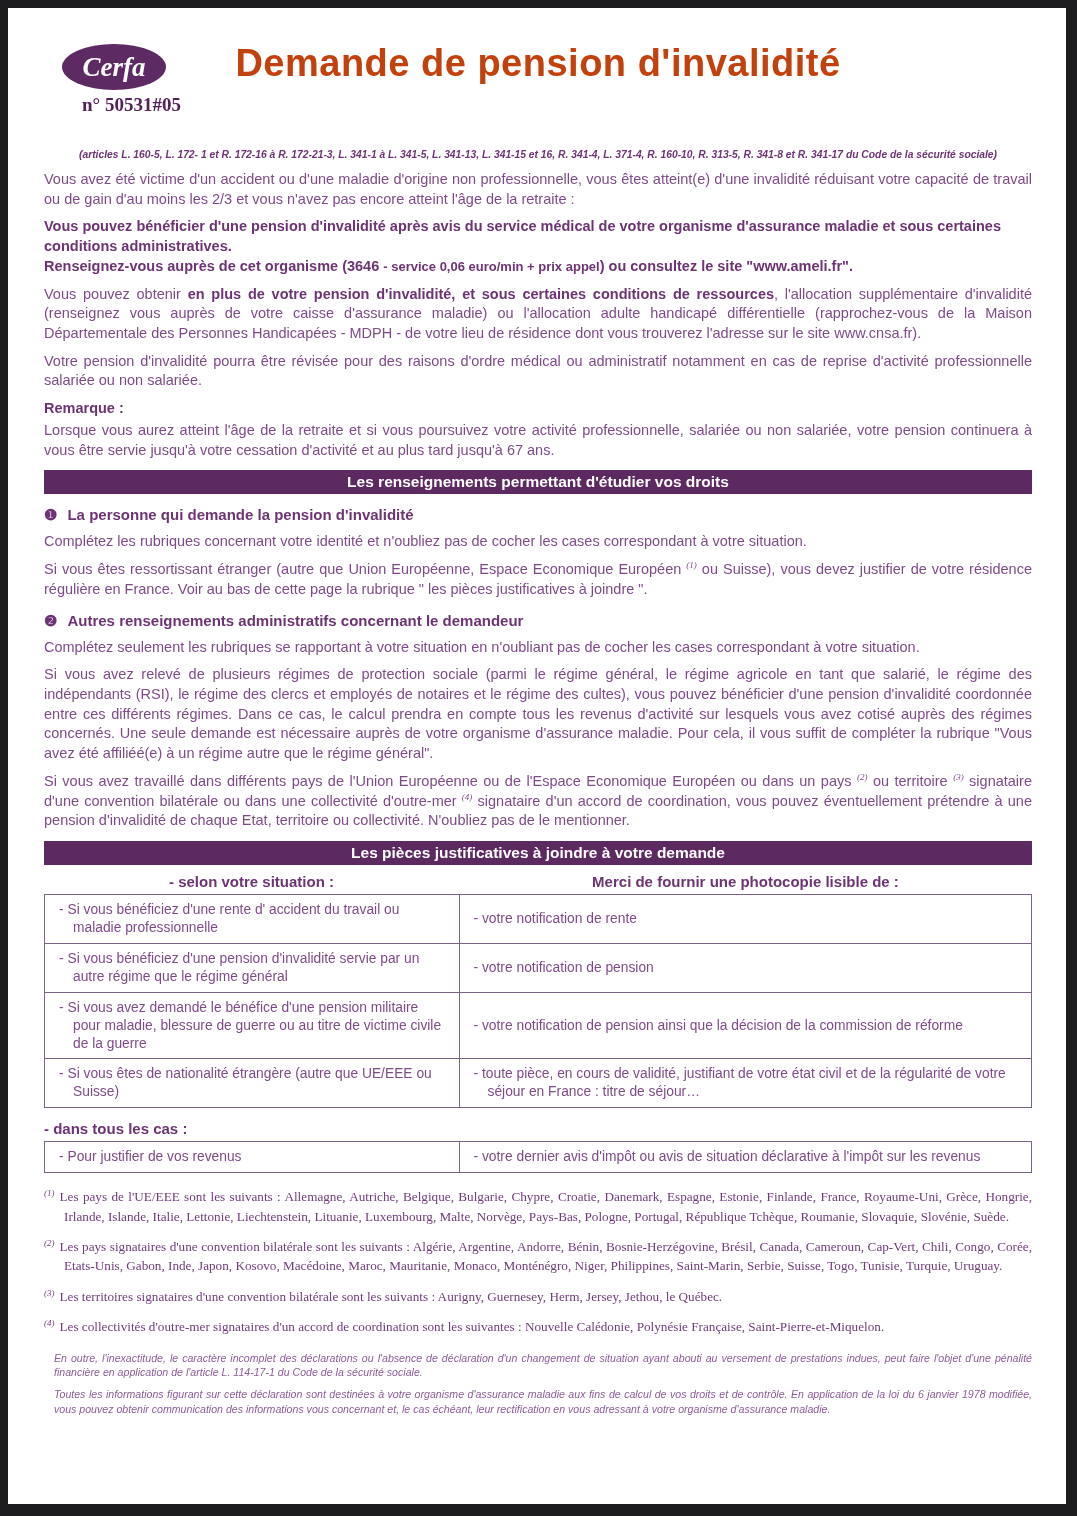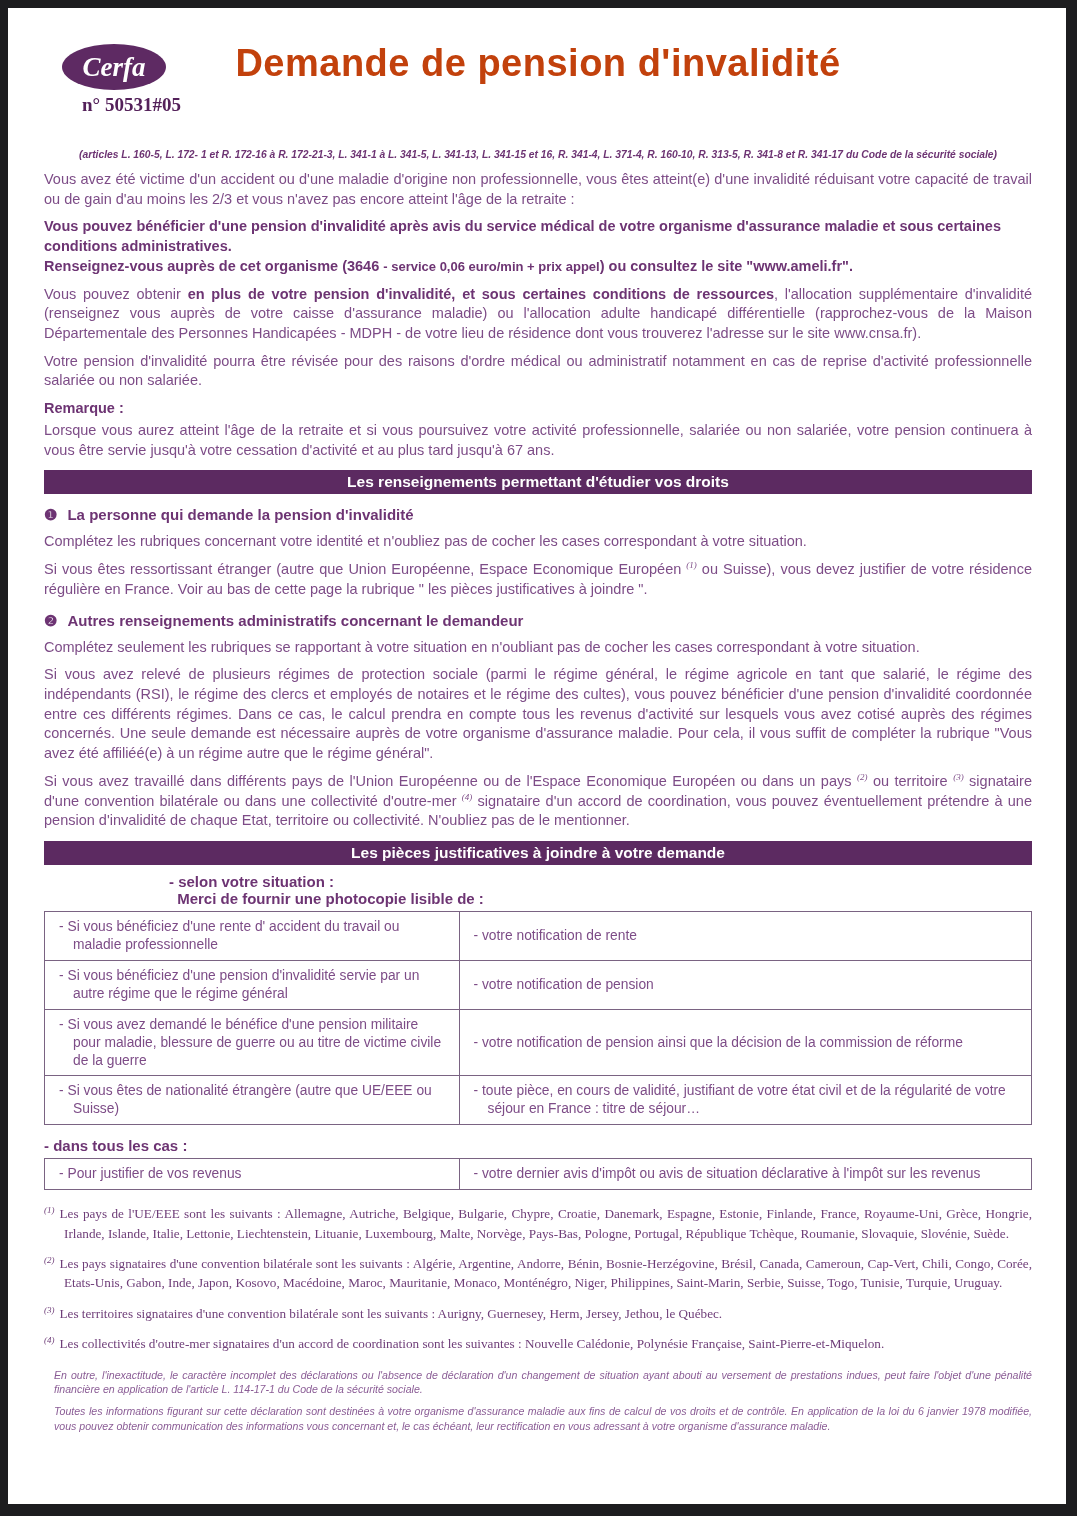--- a/index.html
+++ b/index.html
@@ -63,21 +63,21 @@
     margin:10px 0 8px 0;
   }
   
   .sec-title {
     display:flex; align-items:baseline; gap:10px;
     font-weight:bold; color:#6d3473; font-size:15px;
     margin:12px 0 6px 0;
   }
   .sec-num { font-size:15px; }
   
-  .docs-head { display:flex; margin:6px 0 4px 0;flex-direction:column; }
+  .docs-head { display:flex; margin:6px 0 4px 0; }
   .docs-head .h1c { width:42%; text-align:center; font-weight:bold; color:#6d3473; font-size:15px; }
   .docs-head .h2c { width:58%; text-align:center; font-weight:bold; color:#6d3473; font-size:15px; }
   table.docs {
     width:100%; border-collapse:collapse;
     font-size:13.8px; line-height:1.3; color:#7d4c87;
   }
   table.docs td {
     border:1px solid #7a6382;
     padding:6px 10px 6px 28px;
     text-indent:-14px;

